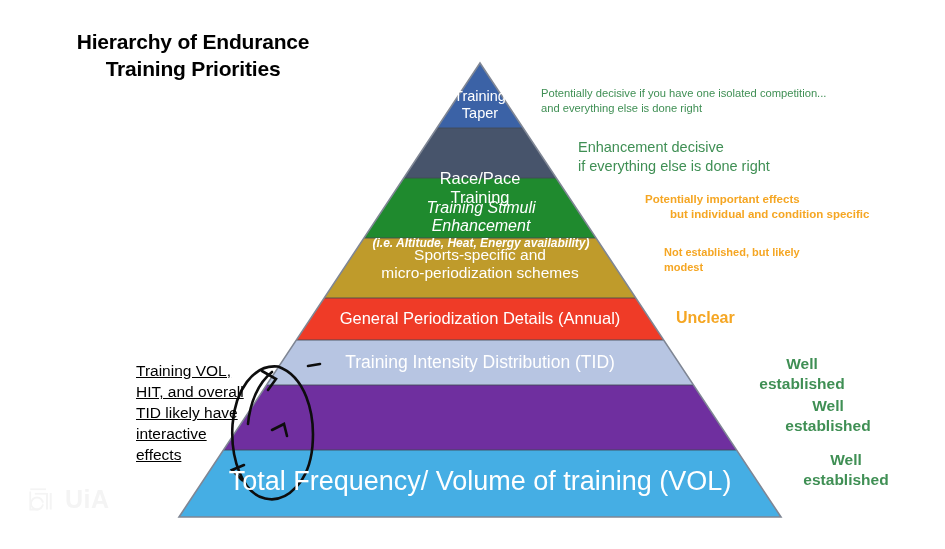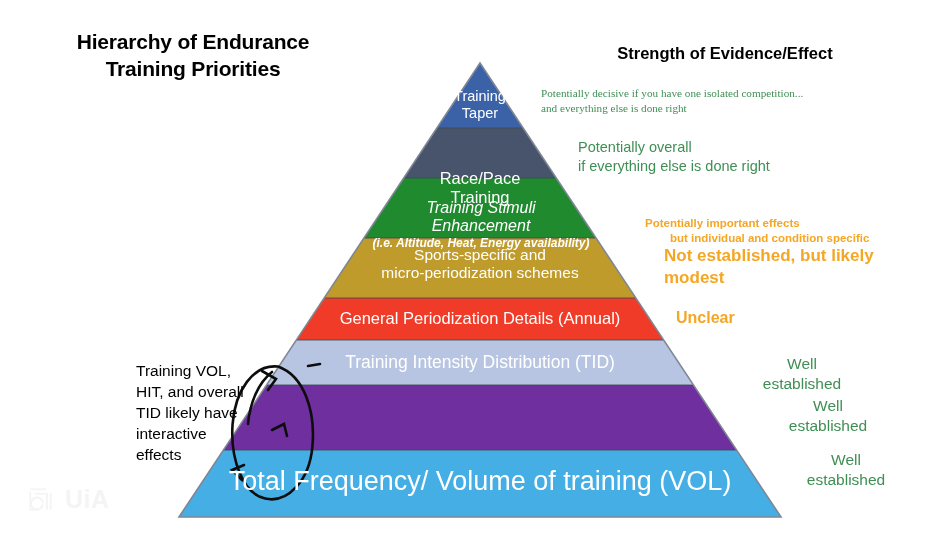--- a/index.html
+++ b/index.html
@@ -82,42 +82,43 @@
   #label-vol     { left: 195px; top: 466px; width: 570px; font-size: 27px; }
 
   
   .note {
     position: absolute;
     line-height: 1.32;
     white-space: pre-line;
   }
   .note-green  { color: #3f8f54; }
   .note-orange { color: #f5a623; font-weight: bold; }
-  .note-green-lg { color: #3f8f54; }
-
-  #note-1 { left: 541px; top: 86px;  width: 300px; font-size: 11.2px; font-family: Liberation Serif, serif; }
+  .note-green-lg { color: #3f8f54; font-weight: bold; }
+
+  #note-1 { left: 541px; top: 86px;  width: 300px; font-size: 11.2px; }
   #note-2 { left: 578px; top: 138px; width: 265px; font-size: 14.5px; }
-  #note-3 { left: 670px; top: 192px; width: 260px; font-size: 11.5px; text-indent: -25px; margin-top: 24px; }
-  #note-4 { left: 664px; top: 245px; width: 220px; font-size: 17px; }
+  #note-3 { left: 670px; top: 192px; width: 260px; font-size: 11.5px; text-indent: -25px; }
+  #note-4 { left: 664px; top: 245px; width: 220px; font-size: 11px; }
   #note-5 { left: 676px; top: 307px; width: 160px; font-size: 16px; }
   #note-6 { left: 732px; top: 354px; width: 140px; font-size: 15.5px; text-align: center; }
   #note-7 { left: 758px; top: 396px; width: 140px; font-size: 15.5px; text-align: center; }
   #note-8 { left: 776px; top: 450px; width: 140px; font-size: 15.5px; text-align: center; }
 
   
   #note-left {
     position: absolute;
     left: 136px;
     top: 360px;
     width: 140px;
     font-size: 15.5px;
     line-height: 1.36;
     color: #000000;
     white-space: pre-line;
     text-align: left;
+    text-decoration: underline;
   }
 
   
   .logo {
     position: absolute;
     left: 28px;
     top: 478px;
     width: 110px;
     height: 42px;
     display: flex;
@@ -140,21 +141,20 @@
 </head>
 <body>
 
 <div class="stage">
 
   <div class="main-title">Hierarchy
 of
 Endurance Training
 Priorities</div>
 
-  <div class="evidence-title">Strength of Evidence/Effect</div>
 
   <svg class="pyramid-svg" viewBox="0 0 945 549">
     <defs>
       <clipPath id="pyr-clip">
         <polygon points="480,63 781,517 179,517"></polygon>
       </clipPath>
     </defs>
 
     <g clip-path="url(#pyr-clip)">
       <rect id="band-0" x="120" y="55" width="720" height="73" fill="#3b62a6"></rect>
@@ -208,21 +208,21 @@
   <div class="tier-label" id="label-general">General Periodization Details (Annual)</div>
 
   <div class="tier-label" id="label-tid">Training Intensity Distribution (TID)</div>
 
 
   <div class="tier-label" id="label-vol">Total Frequency/ Volume of training (VOL)</div>
 
   <div class="note note-green" id="note-1" style="color: rgb(63, 143, 84);">Potentially decisive if you have one isolated competition...
 and everything else is done right</div>
 
-  <div class="note note-green" id="note-2" style="color: rgb(63, 143, 84);">Potentially overall
+  <div class="note note-green" id="note-2" style="color: rgb(63, 143, 84);">Enhancement decisive
   if everything else is done right</div>
 
   <div class="note note-orange" id="note-3" style="color: rgb(245, 166, 35);">Potentially important effects
   but individual and condition specific</div>
 
   <div class="note note-orange" id="note-4" style="color: rgb(245, 166, 35);">Not established, but likely
 modest</div>
 
   <div class="note note-orange" id="note-5" style="color: rgb(245, 166, 35);">Unclear</div>
 

